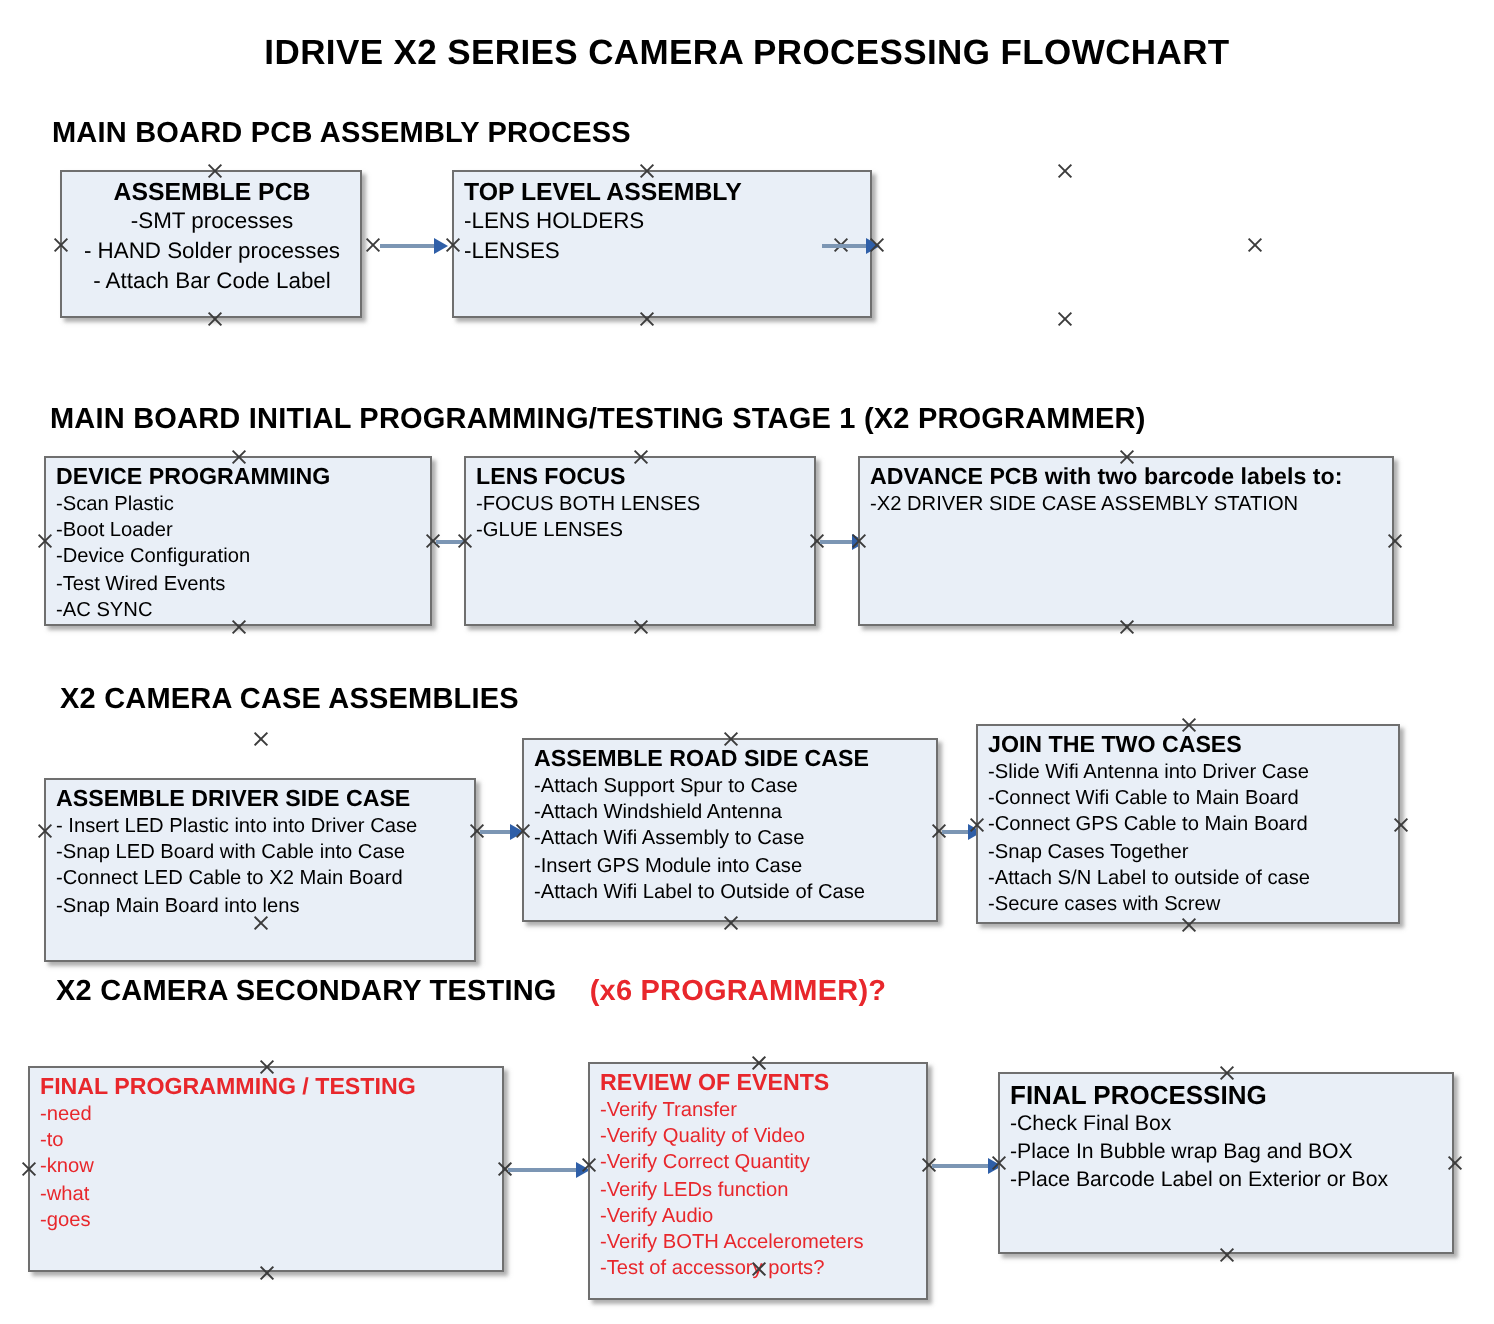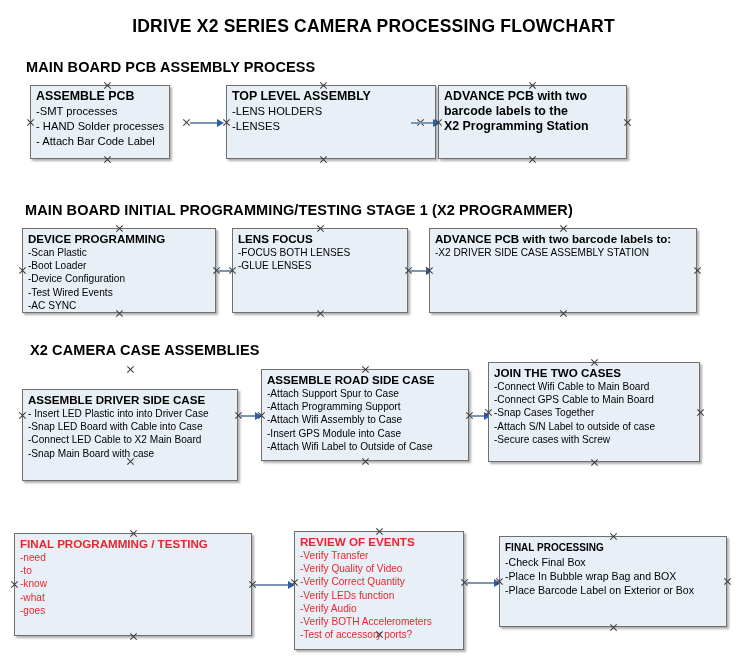--- a/index.html
+++ b/index.html
@@ -35,21 +35,21 @@
     font-size:11.6px;font-weight:bold;color:#000;
     line-height:14px;white-space:nowrap;
   }
   .node .ln{
     font-size:10.1px;color:#000;line-height:13.2px;white-space:nowrap;
   }
   .node.red .hdr{color:#e8272c;}
   .node.red .ln{color:#e8272c;}
   .node.big .hdr{font-size:12.4px;line-height:15px;}
   .node.big .ln{font-size:11.2px;line-height:15px;}
-  .node.mid .hdr{font-size:10px;line-height:15px;}
+  .node.mid .hdr{font-size:13px;line-height:15px;}
   .node.mid .ln{font-size:10.6px;line-height:14px;}
 
   
   .hx{position:absolute;width:9px;height:9px;pointer-events:none;}
   .hx:before,.hx:after{
     content:"";position:absolute;left:0;top:4px;width:9px;height:1px;
     background:#3b3b3b;
   }
   .hx:before{transform:rotate(45deg);}
   .hx:after{transform:rotate(-45deg);}
@@ -67,21 +67,21 @@
 <body>
 
 <div class="canvas">
 
   <div class="doc-title">IDRIVE X2  SERIES CAMERA PROCESSING FLOWCHART</div>
 
   <div class="section-title" style="left:26px;top:59px;">
     <span>MAIN BOARD PCB ASSEMBLY PROCESS</span>
   </div>
 
-  <div class="node big" style="left:30px;top:85px;width:140px;height:74px;">
+  <div class="node big" style="left:30px;top:85px;width:151px;height:74px;text-align:center;">
     <div class="hdr">ASSEMBLE PCB</div>
     <div class="ln">-SMT processes</div>
     <div class="ln">- HAND Solder processes</div>
     <div class="ln">- Attach Bar Code Label</div>
   </div>
   <div class="hx" style="left:103px;top:81px;"></div>
   <div class="hx" style="left:103px;top:155px;"></div>
   <div class="hx" style="left:26px;top:118px;"></div>
   <div class="hx" style="left:182px;top:118px;"></div>
 
@@ -94,25 +94,20 @@
     <div class="ln">-LENSES</div>
   </div>
   <div class="hx" style="left:319px;top:81px;"></div>
   <div class="hx" style="left:319px;top:155px;"></div>
   <div class="hx" style="left:222px;top:118px;"></div>
   <div class="hx" style="left:416px;top:118px;"></div>
 
   <div class="arrow-line" style="left:411px;top:122px;width:26px;"></div>
   <div class="arrow-head" style="left:433px;top:118.5px;"></div>
 
-  <div class="node big" style="left:438px;top:85px;width:189px;height:74px;">
-    <div class="hdr">ADVANCE PCB with two</div>
-    <div class="hdr">barcode labels to the</div>
-    <div class="hdr"> X2 Programming Station</div>
-  </div>
   <div class="hx" style="left:528px;top:81px;"></div>
   <div class="hx" style="left:528px;top:155px;"></div>
   <div class="hx" style="left:434px;top:118px;"></div>
   <div class="hx" style="left:623px;top:118px;"></div>
 
   <div class="section-title" style="left:25px;top:202px;">
     <span>MAIN BOARD INITIAL PROGRAMMING/TESTING STAGE 1 (X2 PROGRAMMER)</span>
   </div>
 
   <div class="node" style="left:22px;top:228px;width:194px;height:85px;">
@@ -155,59 +150,65 @@
 
   <div class="section-title" style="left:30px;top:342px;">
     <span>X2 CAMERA CASE ASSEMBLIES</span>
   </div>
 
   <div class="node" style="left:22px;top:369px;width:216px;height:92px;margin-top:20px;">
     <div class="hdr">ASSEMBLE DRIVER SIDE CASE</div>
     <div class="ln">- Insert LED Plastic into into Driver Case</div>
     <div class="ln">-Snap LED Board with Cable into Case</div>
     <div class="ln">-Connect LED Cable to X2 Main Board</div>
-    <div class="ln">-Snap Main Board with case</div>
+    <div class="ln">-Snap Main Board into lens</div>
   </div>
   <div class="hx" style="left:126px;top:365px;"></div>
   <div class="hx" style="left:126px;top:457px;"></div>
   <div class="hx" style="left:18px;top:411px;"></div>
   <div class="hx" style="left:234px;top:411px;"></div>
 
   <div class="arrow-line" style="left:240px;top:415px;width:18px;"></div>
   <div class="arrow-head" style="left:255px;top:411.5px;"></div>
 
   <div class="node" style="left:261px;top:369px;width:208px;height:92px;">
     <div class="hdr">ASSEMBLE ROAD SIDE CASE</div>
     <div class="ln">-Attach Support Spur to Case</div>
-    <div class="ln">-Attach Programming Support</div>
+    <div class="ln">-Attach Windshield Antenna</div>
     <div class="ln">-Attach Wifi Assembly to Case</div>
     <div class="ln">-Insert GPS Module into Case</div>
     <div class="ln">-Attach Wifi Label to Outside of Case</div>
   </div>
   <div class="hx" style="left:361px;top:365px;"></div>
   <div class="hx" style="left:361px;top:457px;"></div>
   <div class="hx" style="left:257px;top:411px;"></div>
   <div class="hx" style="left:465px;top:411px;"></div>
 
   <div class="arrow-line" style="left:471px;top:415px;width:16px;"></div>
   <div class="arrow-head" style="left:484px;top:411.5px;"></div>
 
   <div class="node" style="left:488px;top:362px;width:212px;height:100px;">
     <div class="hdr">JOIN THE TWO CASES</div>
+    <div class="ln">-Slide Wifi Antenna into Driver Case</div>
     <div class="ln">-Connect Wifi Cable to Main Board</div>
     <div class="ln">-Connect GPS Cable to Main Board</div>
     <div class="ln">-Snap Cases Together</div>
     <div class="ln">-Attach S/N Label to outside of case</div>
     <div class="ln">-Secure cases with Screw</div>
   </div>
   <div class="hx" style="left:590px;top:358px;"></div>
   <div class="hx" style="left:590px;top:458px;"></div>
   <div class="hx" style="left:484px;top:408px;"></div>
   <div class="hx" style="left:696px;top:408px;"></div>
 
+  <div class="section-title" style="left:28px;top:488px;">
+    <span>X2 CAMERA SECONDARY TESTING</span>
+    <span>&nbsp;&nbsp;</span>
+    <span class="red">(x6 PROGRAMMER)?</span>
+  </div>
 
   <div class="node red" style="left:14px;top:533px;width:238px;height:103px;">
     <div class="hdr">FINAL PROGRAMMING / TESTING</div>
     <div class="ln">-need</div>
     <div class="ln">-to</div>
     <div class="ln">-know</div>
     <div class="ln">-what</div>
     <div class="ln">-goes</div>
   </div>
   <div class="hx" style="left:129px;top:529px;"></div>

